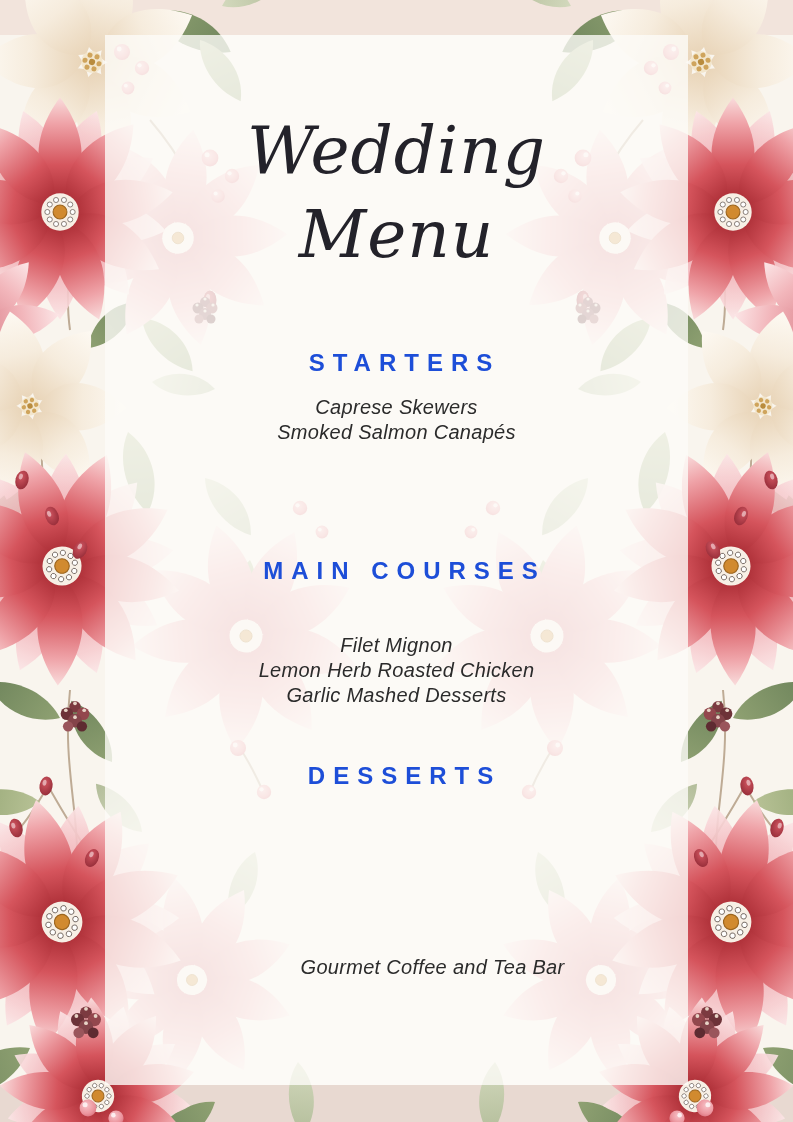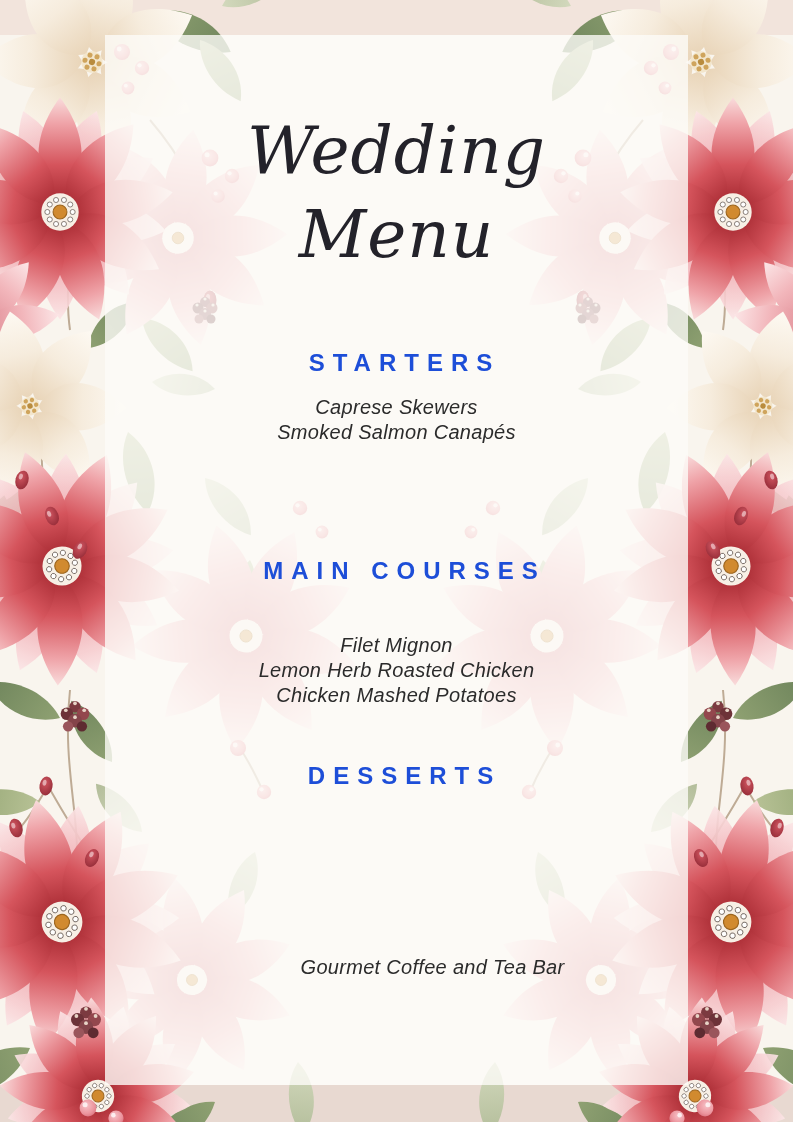--- a/index.html
+++ b/index.html
@@ -272,21 +272,21 @@
   <div class="heading h-starters">STARTERS</div>
   <div class="items i-starters">
     <div>Caprese Skewers</div>
     <div>Smoked Salmon Canapés</div>
   </div>
 
   <div class="heading h-mains">MAIN COURSES</div>
   <div class="items i-mains">
     <div>Filet Mignon</div>
     <div>Lemon Herb Roasted Chicken</div>
-    <div>Chicken Mashed Potatoes</div>
+    <div>Garlic Mashed Desserts</div>
   </div>
 
   <div class="heading h-desserts">DESSERTS</div>
 
   <div class="items i-drinks">
     <div>Gourmet Coffee and Tea Bar</div>
   </div>
 </div>
 
 </body></html>

